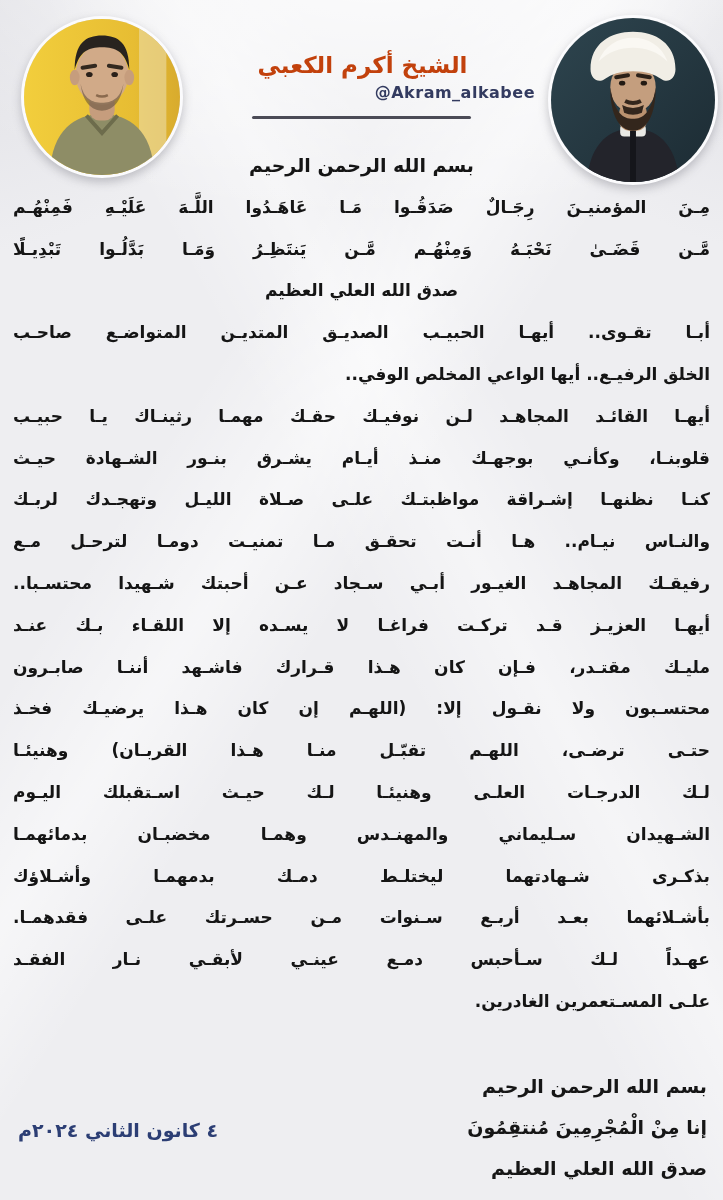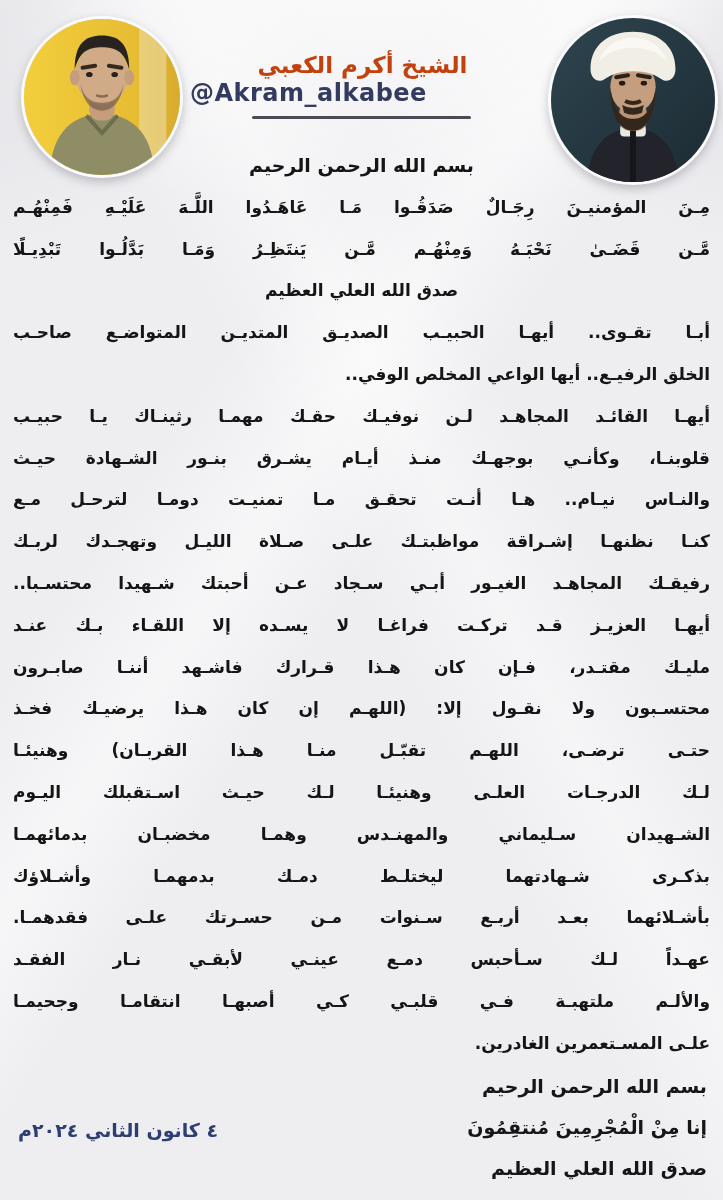--- a/index.html
+++ b/index.html
@@ -28,22 +28,22 @@
   .photo svg{display:block;width:100%;height:100%;}
   .photo-left{left:21px;top:16px;width:156px;height:156px;}
   .photo-right{left:548px;top:15px;width:164px;height:164px;}
   .hname{
     position:absolute;top:50px;left:190px;width:345px;
     text-align:center;direction:rtl;
     font-size:23px;font-weight:bold;color:#c2410c;line-height:30px;
   }
   .hhandle{
     position:absolute;top:80px;left:190px;width:345px;
-    text-align:left;
-    font-size:24px;font-weight:bold;color:#333b60;line-height:26px;
+    text-align:right;
+    font-size:16px;font-weight:bold;color:#333b60;line-height:26px;
     letter-spacing:.5px;
   }
   .divider{
     position:absolute;top:116px;left:252px;width:219px;height:3px;
     background:#4b4b56;border-radius:2px;
   }
   .body{
     position:absolute;top:145px;left:13px;right:13px;
     direction:rtl;color:#151515;
   }
@@ -137,33 +137,32 @@
         <div class="bl just">مَّـن قَضَـىٰ نَحْبَـهُ وَمِنْهُـم مَّـن يَنتَظِـرُ وَمَـا بَدَّلُـوا تَبْدِيـلًا</div>
       </div>
     <div class="bl center">صدق الله العلي العظيم</div>
     <div>
         <div class="bl just">أبـا تقـوى.. أيهـا الحبيـب الصديـق المتديـن المتواضـع صاحـب</div>
       </div>
     <div class="bl end">الخلق الرفيـع.. أيها الواعي المخلص الوفي..</div>
     <div>
         <div class="bl just">أيهـا القائـد المجاهـد لـن نوفيـك حقـك مهمـا رثينـاك يـا حبيـب</div>
         <div class="bl just">قلوبنـا، وكأنـي بوجهـك منـذ أيـام يشـرق بنـور الشـهادة حيـث</div>
+        <div class="bl just">كنـا نظنهـا إشـراقة مواظبتـك علـى صـلاة الليـل وتهجـدك لربـك</div>
         <div class="bl just">والنـاس نيـام.. هـا أنـت تحقـق مـا تمنيـت دومـا لترحـل مـع</div>
-        <div class="bl just">كنـا نظنهـا إشـراقة مواظبتـك علـى صـلاة الليـل وتهجـدك لربـك</div>
         <div class="bl just">رفيقـك المجاهـد الغيـور أبـي سـجاد عـن أحبتك شـهيدا محتسـبا..</div>
         <div class="bl just">أيهـا العزيـز قـد تركـت فراغـا لا يسـده إلا اللقـاء بـك عنـد</div>
         <div class="bl just">مليـك مقتـدر، فـإن كان هـذا قـرارك فاشـهد أننـا صابـرون</div>
         <div class="bl just">محتسـبون ولا نقـول إلا: (اللهـم إن كان هـذا يرضيـك فخـذ</div>
         <div class="bl just">حتـى ترضـى، اللهـم تقبّـل منـا هـذا القربـان) وهنيئـا</div>
         <div class="bl just">لـك الدرجـات العلـى وهنيئـا لـك حيـث اسـتقبلك اليـوم</div>
         <div class="bl just">الشـهيدان سـليماني والمهنـدس وهمـا مخضبـان بدمائهمـا</div>
         <div class="bl just">بذكـرى شـهادتهما ليختلـط دمـك بدمهمـا وأشـلاؤك</div>
         <div class="bl just">بأشـلائهما بعـد أربـع سـنوات مـن حسـرتك علـى فقدهمـا.</div>
         <div class="bl just">عهـداً لـك سـأحبس دمـع عينـي لأبقـي نـار الفقـد</div>
-        <div class="bl just">والألـم ملتهبـة فـي قلبـي كـي أصبهـا انتقامـا وجحيمـا</div>
       </div>
     <div class="bl end">علـى المسـتعمرين الغادرين.</div>
   </div>
 
   <div class="footer-right">
     <div class="fl">بسم الله الرحمن الرحيم</div>
     <div class="fl">إنا مِنْ الْمُجْرِمِينَ مُنتقِمُونَ</div>
     <div class="fl">صدق الله العلي العظيم</div>
   </div>
 

